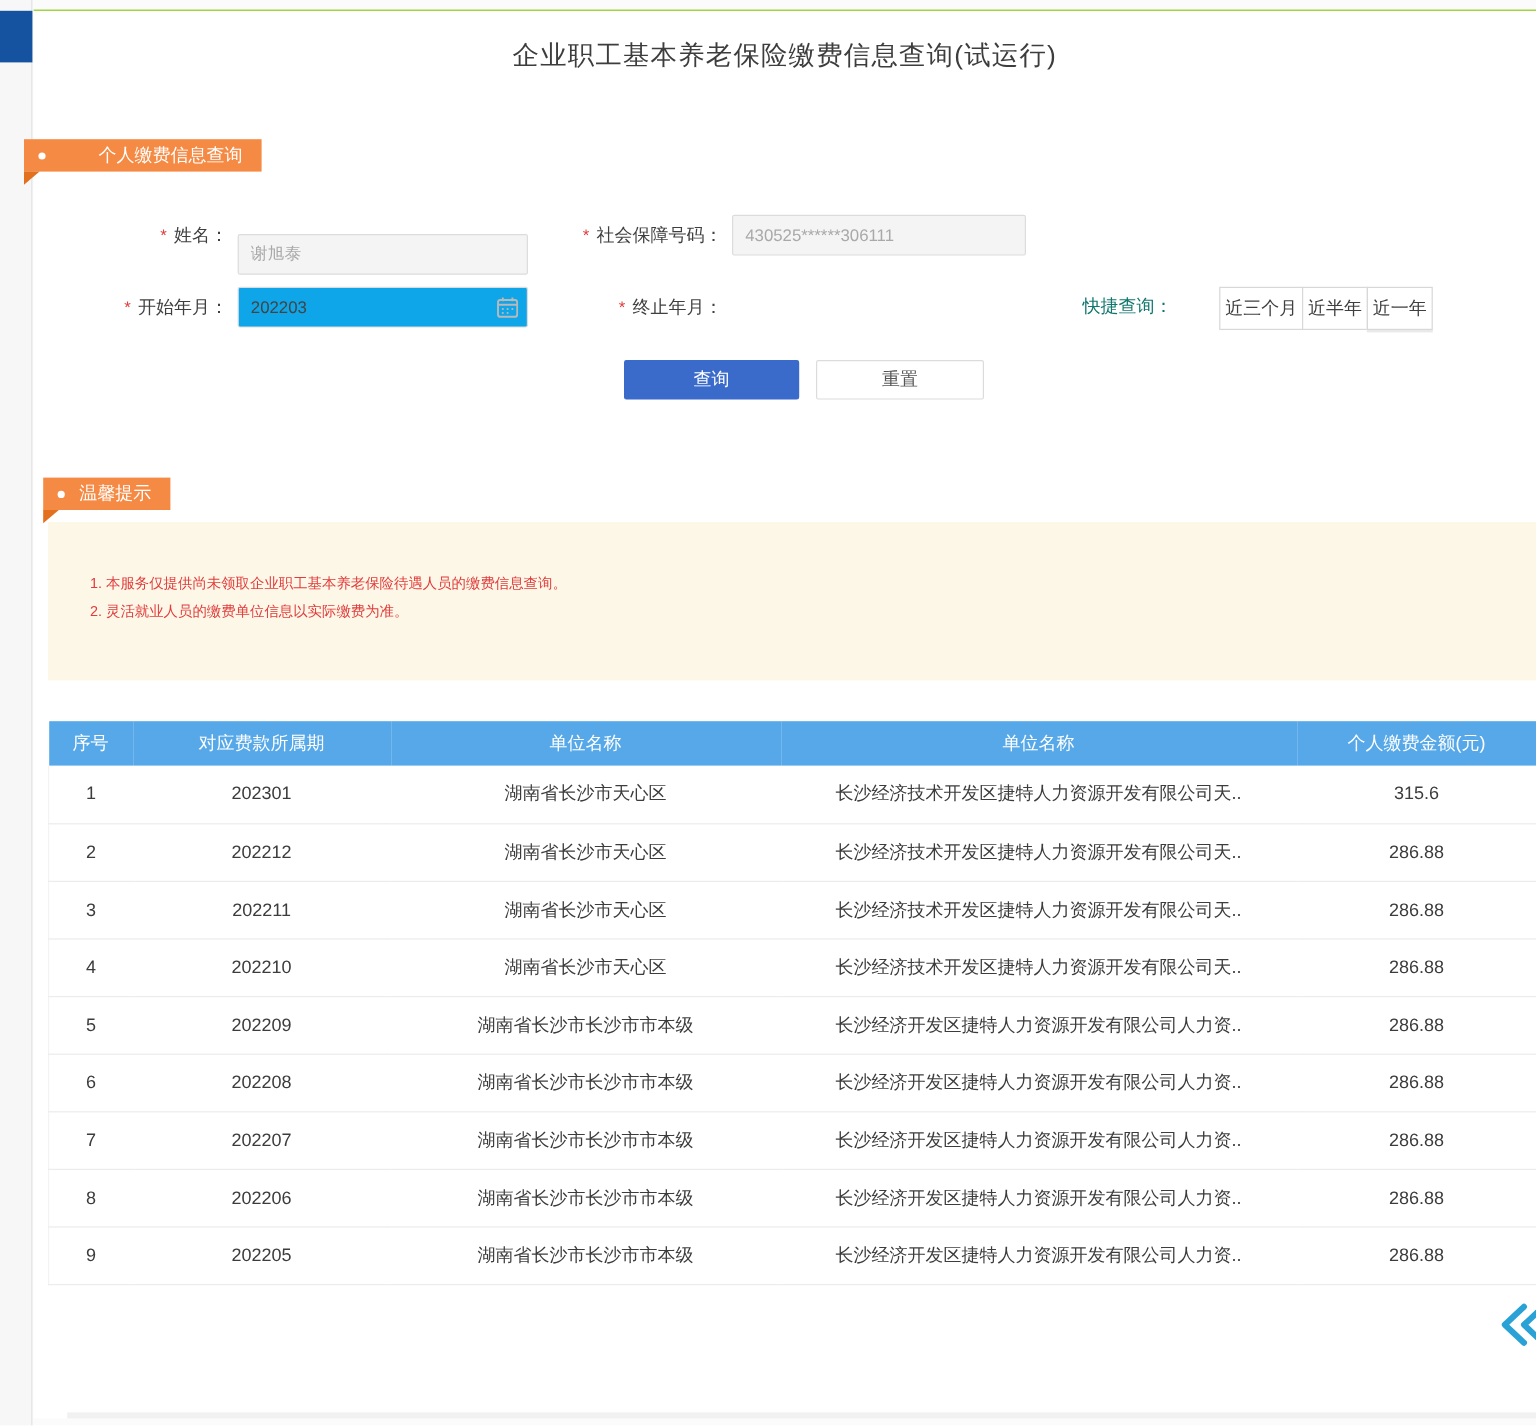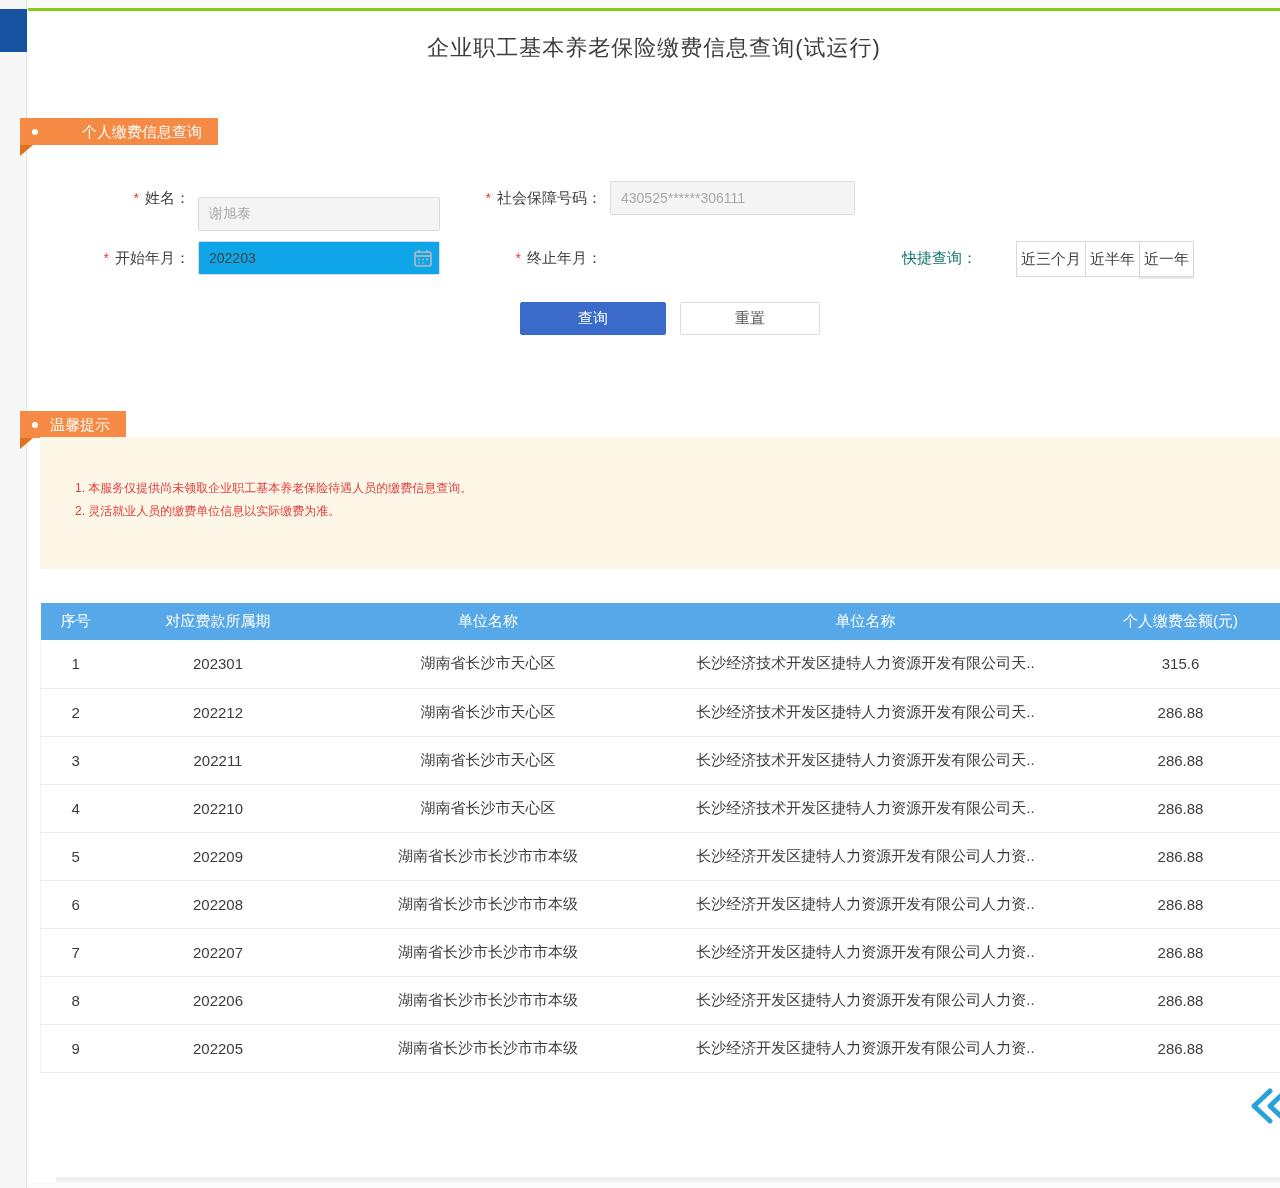--- a/index.html
+++ b/index.html
@@ -4,30 +4,30 @@
 <style>
   * { margin:0; padding:0; box-sizing:border-box; }
   html,body { width:1280px; height:1188px; background:#fff; font-family:"Liberation Sans","DejaVu Sans",sans-serif; overflow:hidden; }
   .stage { position:relative; width:1280px; height:1188px; background:#fbfbfb; }
 
   
   .rail { position:absolute; left:0; top:0; width:27px; height:1188px; background:#f7f7f7; border-right:1px solid #e3e3e3; }
   .rail-blue { position:absolute; left:0; top:9px; width:27px; height:43px; background:#1553a1; }
 
   
-  .card { position:absolute; left:28px; top:8px; width:1252px; height:1174px; background:#fff; border-top:3px solid #84cc16; }
+  .card { position:absolute; left:28px; top:8px; width:1252px; height:1174px; background:#fff; border-top:1px solid #84cc16; }
 
   .page-title { position:absolute; left:0; top:22px; width:100%; text-align:center; font-size:22px; color:#3d3d3d; font-weight:500; letter-spacing:1px; }
 
   
   .ribbon { position:absolute; left:-8px; height:27px; background:#f58a44; color:#fff; font-size:15px; line-height:27px; padding:0 16px 0 12px; display:flex; align-items:center; }
   .ribbon .dot { width:6px; height:6px; border-radius:50%; background:#fff; margin-right:12px; display:inline-block; }
   .ribbon .fold { position:absolute; left:0; bottom:-11px; width:0; height:0; border-top:11px solid #e2701f; border-right:13px solid transparent; }
   .ribbon-query { top:107px;gap:32px; }
-  .ribbon-tips { top:400px; }
+  .ribbon-tips { top:389px;margin-left:16px; }
 
   
   .f-label { position:absolute; font-size:15px; color:#3f3f3f; line-height:34px; text-align:right; }
   .req { color:#e13c3c; margin-right:6px; font-size:14px; }
   .f-input { position:absolute; height:34px; border:1px solid #dcdcdc; border-radius:2px; font-size:14px; line-height:32px; padding:0 10px; background:#0ea5e9; color:#444; }
   .f-input.disabled { background:#f4f4f4; color:#a9a9a9; }
   .date-wrap { position:absolute; width:242px; height:34px; }
   .date-wrap .f-input { left:0; top:0; width:100%; }
   .cal { position:absolute; right:8px; top:8px; width:18px; height:18px; cursor:pointer; }
 

